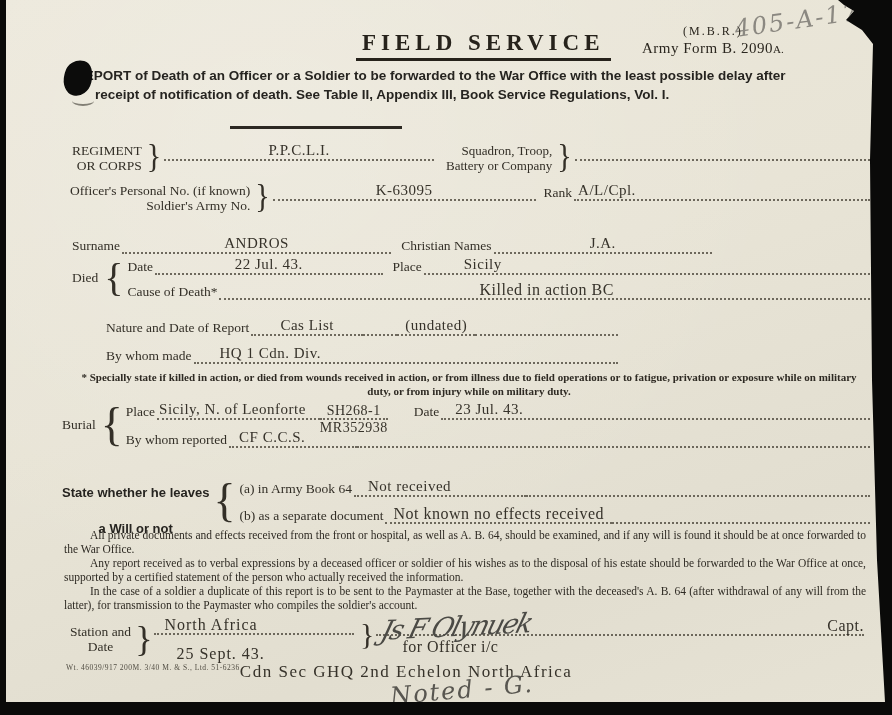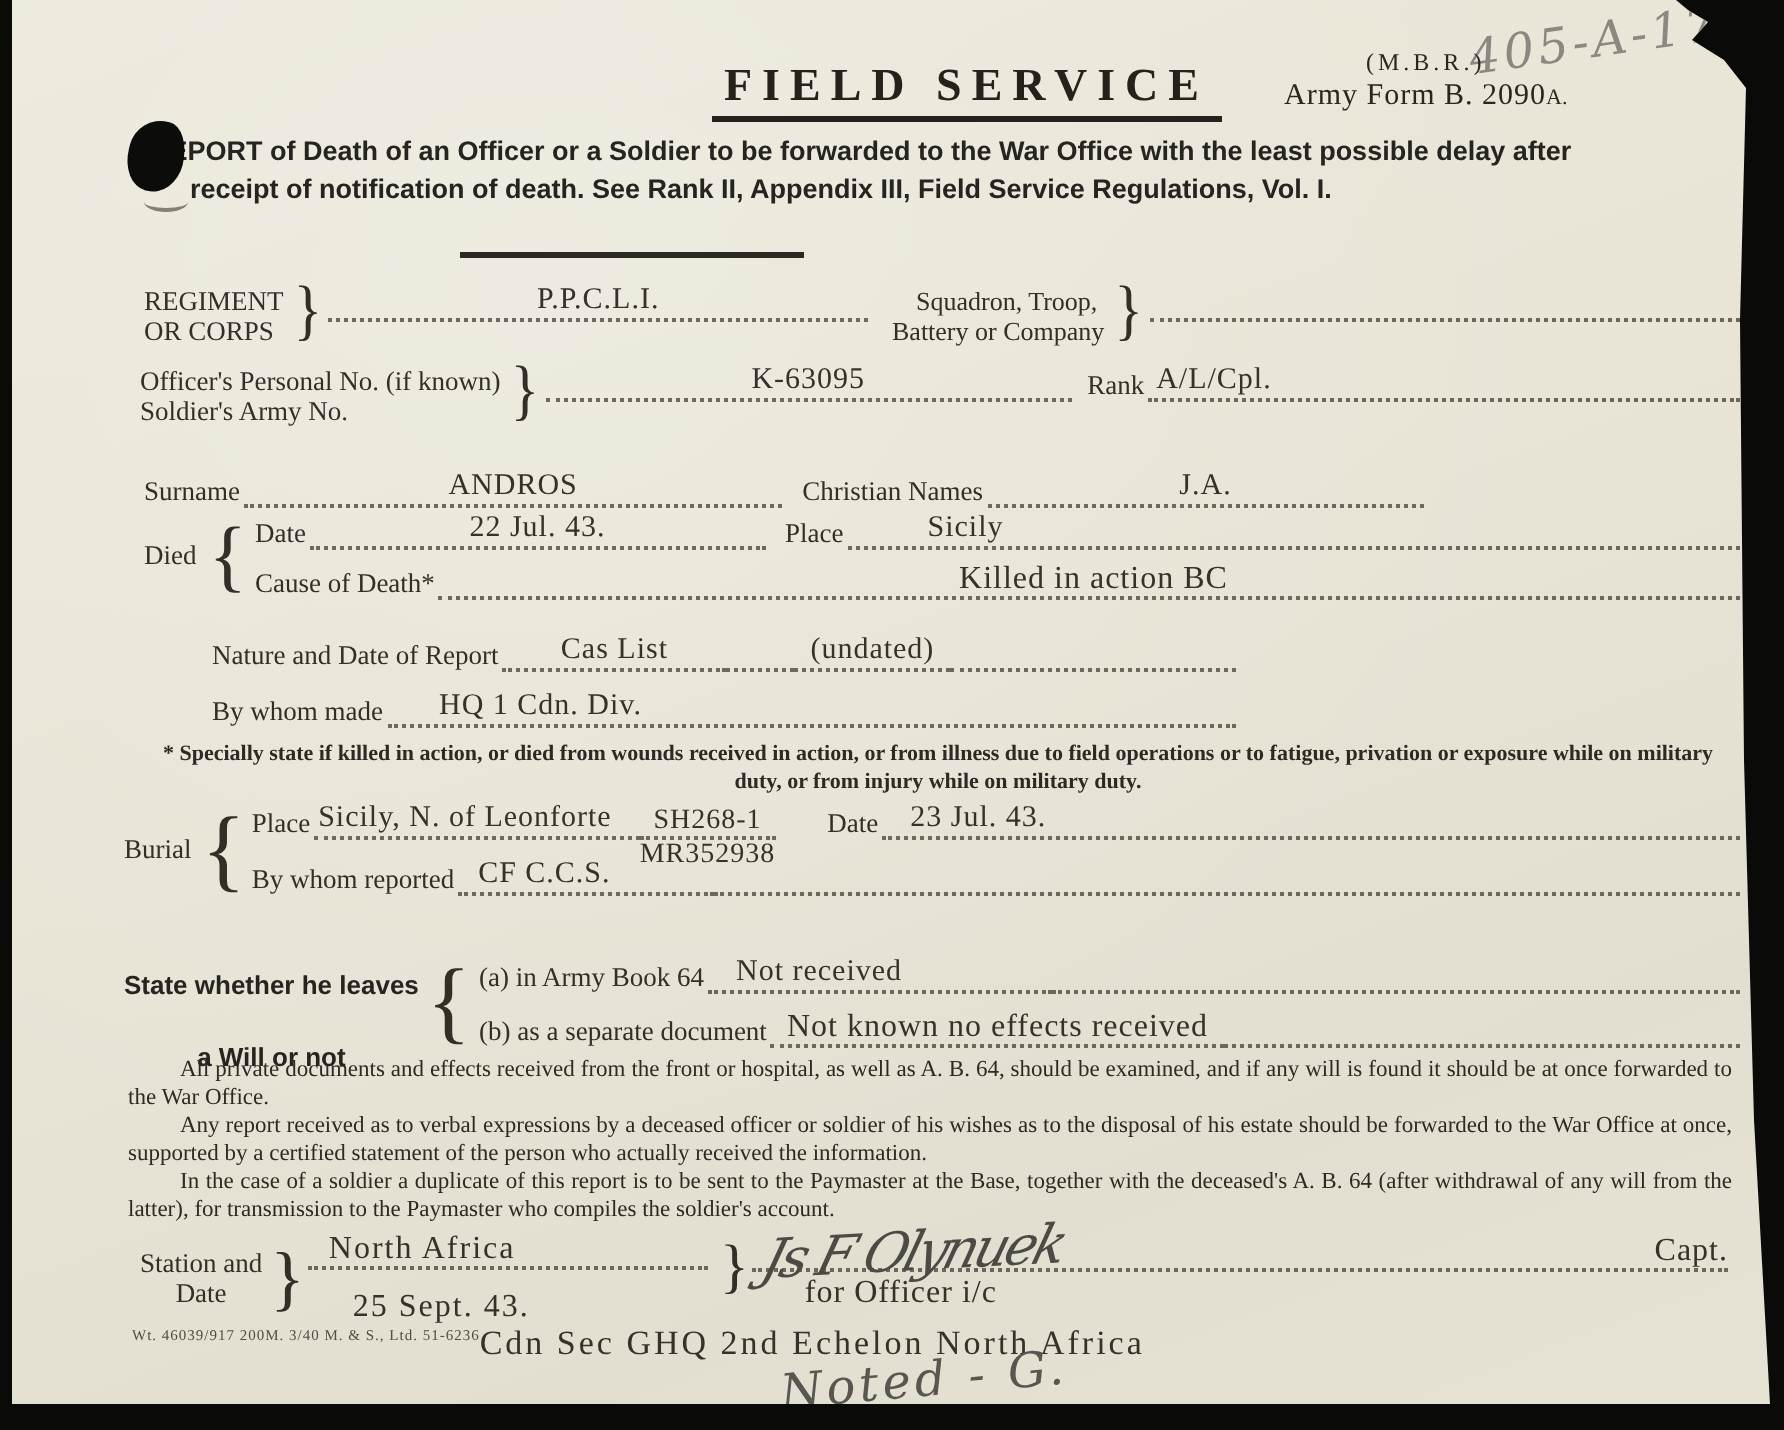--- a/index.html
+++ b/index.html
@@ -18,21 +18,21 @@
   .abs{position:absolute;}
   .row{display:flex;align-items:flex-end;}
   .lbl{font-family:"Liberation Serif",serif;font-size:13.5px;color:#332f27;white-space:nowrap;line-height:15px;padding:0 2px 1px 0;}
   .lbl-sm{font-size:13px;}
   .typed{font-family:Liberation Serif, serif;font-size:15px;color:#36322a;white-space:nowrap;letter-spacing:.5px;line-height:17px;}
   .typed-lg{font-size:16px;}
   .dot{border-bottom:2px dotted rgba(74,69,58,.78);}
   .fill{flex:1;height:2px;border-bottom:2px dotted rgba(74,69,58,.78);}
   .val{border-bottom:2px dotted rgba(74,69,58,.78);text-align:center;padding:0 8px;}
   .stack{display:flex;flex-direction:column;}
-  .stack .lbl{padding-bottom:0;}
+  .stack .lbl{padding-bottom:0;text-align:right;}
   .brace{font-family:"Liberation Serif",serif;color:#332f27;line-height:1;display:inline-block;}
   .b2{font-size:30px;transform:scaleY(1.12);margin:0 3px;align-self:flex-end;margin-bottom:-10px;}
   .shiftdown{align-self:flex-end;margin-bottom:-12px;}
   .boldsans{font-family:"Liberation Sans",sans-serif;font-weight:bold;color:#262420;}
   .handw{font-family:"DejaVu Serif",serif;font-style:italic;white-space:nowrap;}
   .group{display:flex;align-items:center;}
   .gcol{display:flex;flex-direction:column;flex:1;}
   .gcol .row{margin-top:6px;}
   p.instr{margin:0 0 1px 0;font-size:11.5px;line-height:13.5px;color:#2e2a23;text-align:justify;text-indent:26px;}
   
@@ -90,21 +90,21 @@
 
   <div id="form-id" class="abs">
     <span class="mbr">(M.B.R.)</span>
     <span class="fno">Army Form B. 2090</span><span class="fno-suffix">A.</span>
   </div>
 
   <div id="page-title" class="abs">FIELD SERVICE</div>
 
   <div id="intro" class="abs boldsans">
     <div class="l1">REPORT of Death of an Officer or a Soldier to be forwarded to the War Office with the least possible delay after</div>
-    <div class="l2">receipt of notification of death.  See Rank II, Appendix III, Field Service Regulations, Vol. I.</div>
+    <div class="l2">receipt of notification of death.  See Table II, Appendix III, Book Service Regulations, Vol. I.</div>
   </div>
   <div id="punch-hole" class="abs"></div>
   <div id="punch-tail" class="abs"></div>
 
   <div id="divider" class="abs"></div>
 
   <div id="row-regiment" class="abs row">
     <span class="stack shiftdown">
       <span class="lbl">REGIMENT</span>
       <span class="lbl">OR CORPS</span>

